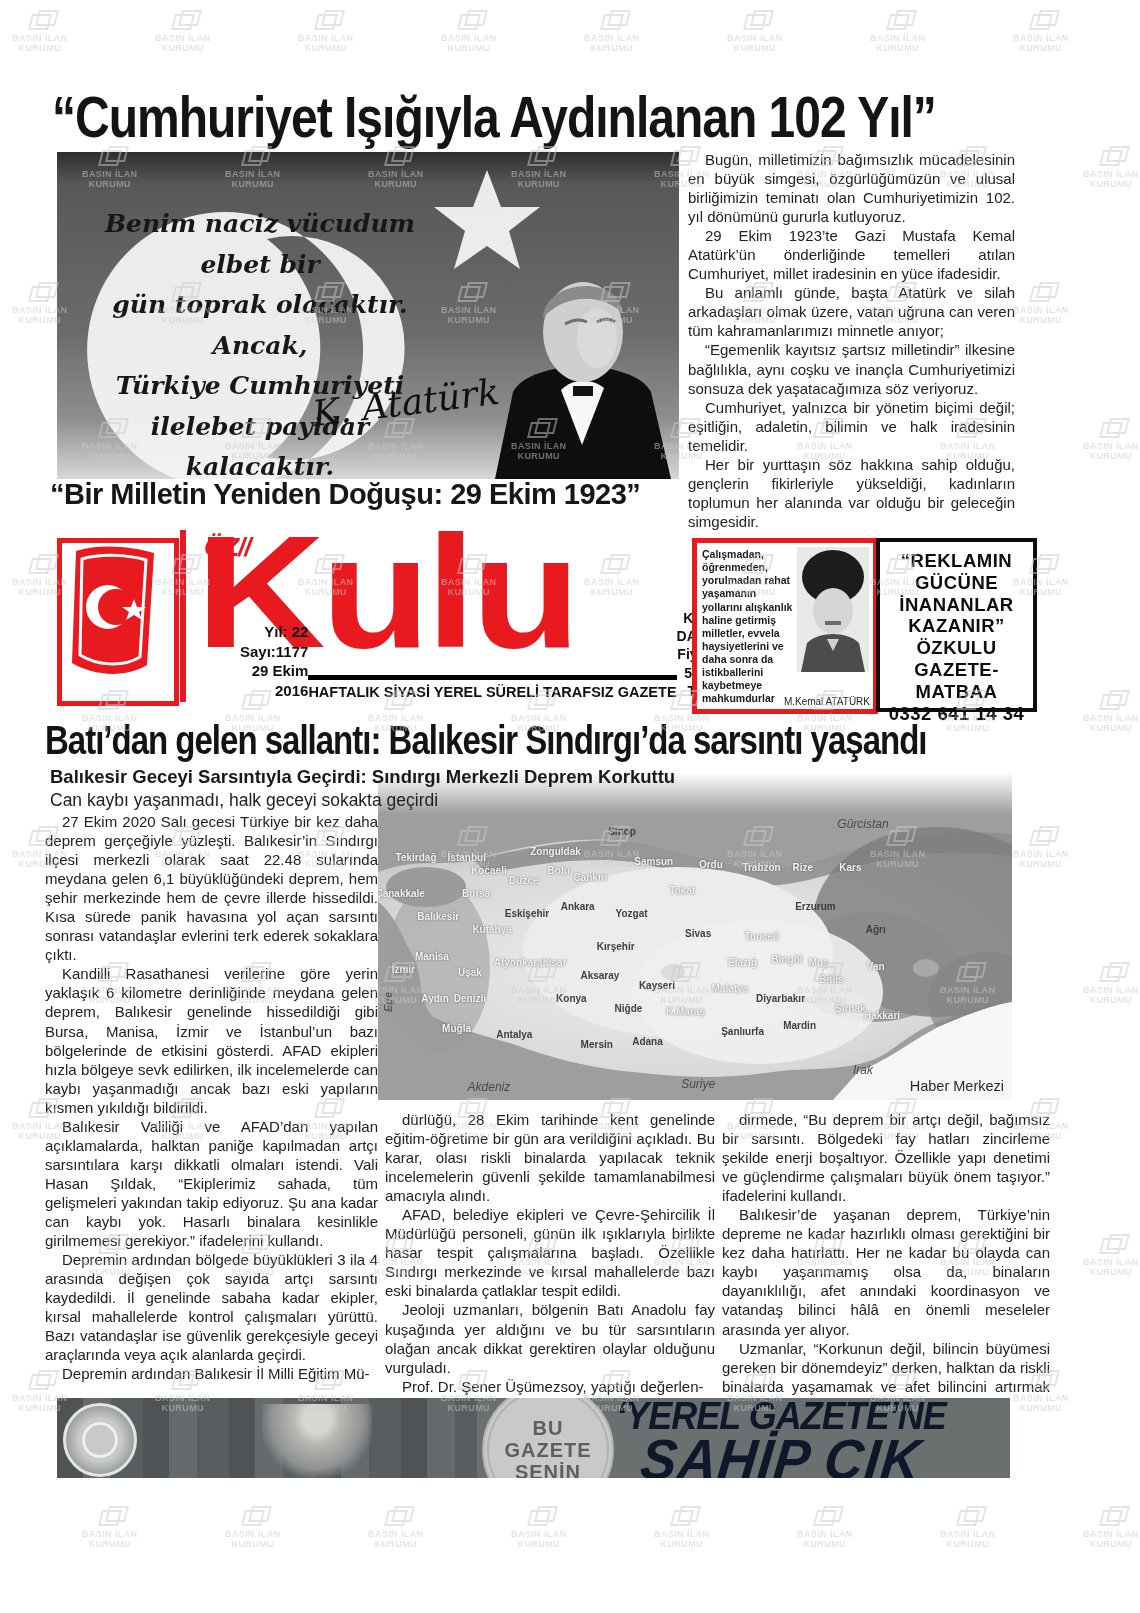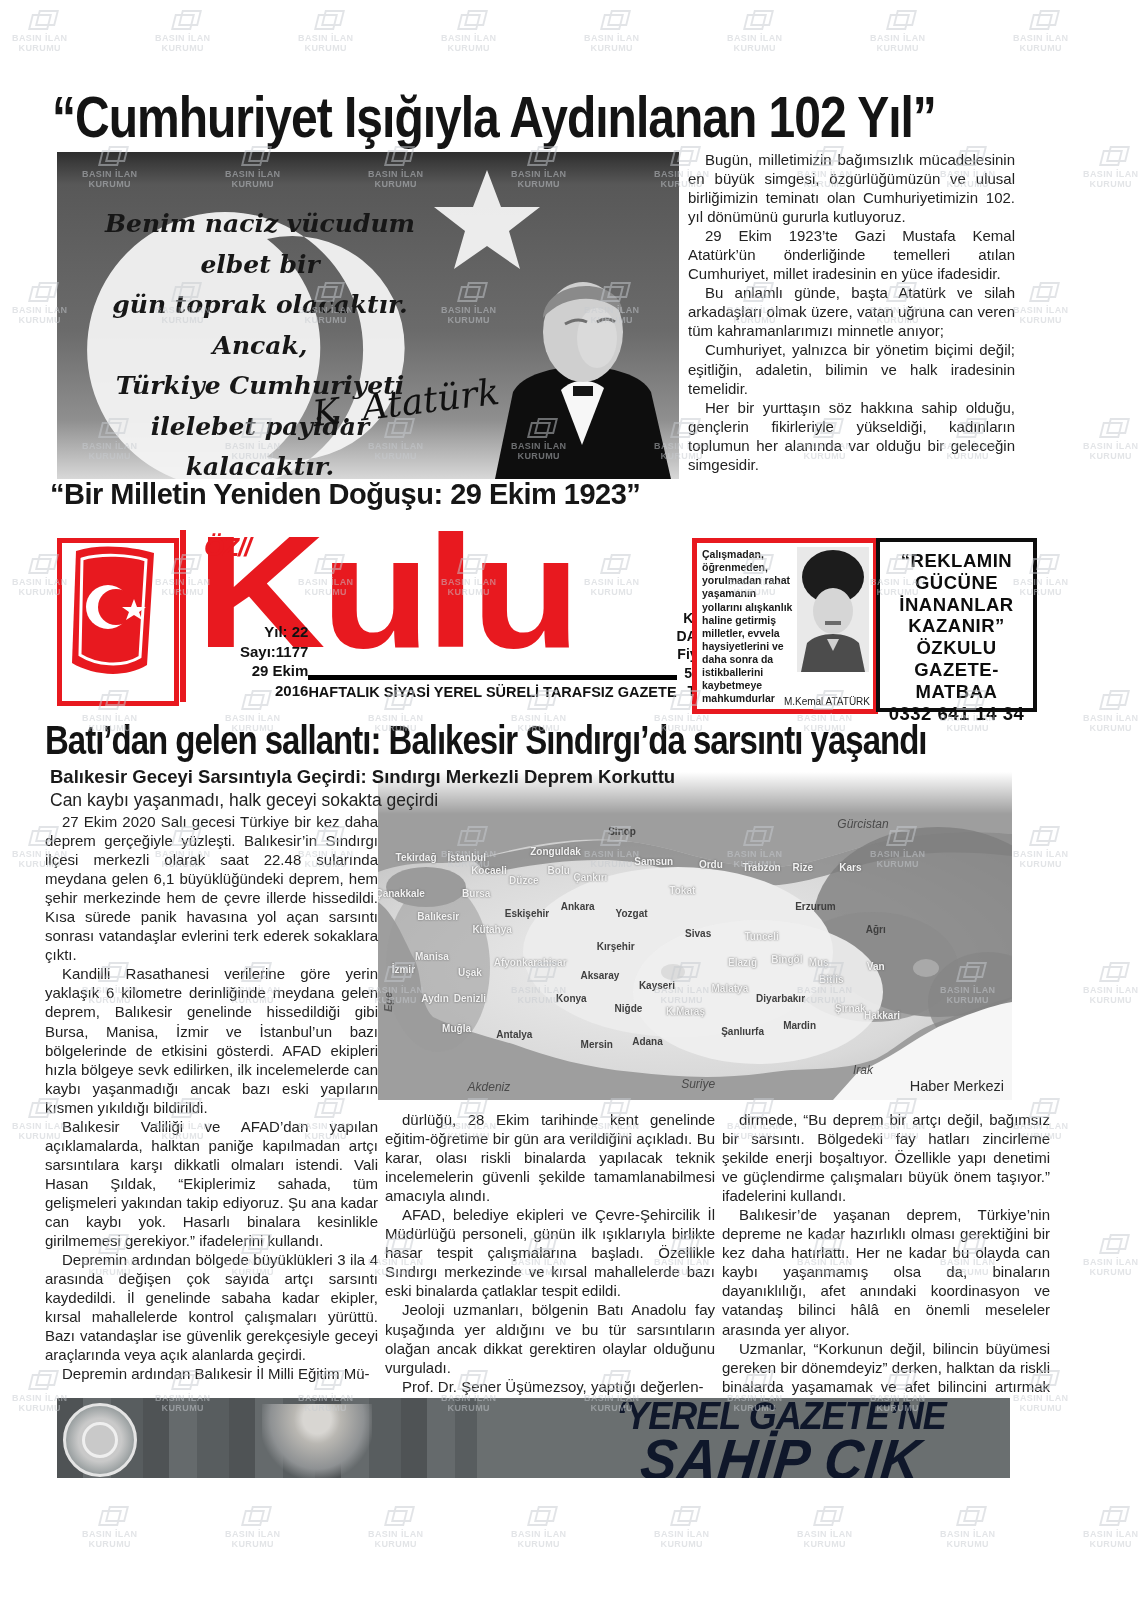--- a/index.html
+++ b/index.html
@@ -116,20 +116,21 @@
         <div>Türkiye Cumhuriyeti</div>
         <div>ilelebet payidar kalacaktır.</div>
       </div>
     <div id="ata-signature">K. Atatürk</div>
   </div>
 
   <div id="intro-col" class="bodycol">
       <p>Bugün, milletimizin bağımsızlık mücadelesinin en büyük simgesi, özgürlüğümüzün ve ulusal birliğimizin teminatı olan Cumhuriyetimizin 102. yıl dönümünü gururla kutluyoruz.</p>
       <p>29 Ekim 1923’te Gazi Mustafa Kemal Atatürk’ün önderliğinde temelleri atılan Cumhuriyet, millet iradesinin en yüce ifadesidir.</p>
       <p>Bu anlamlı günde, başta Atatürk ve silah arkadaşları olmak üzere, vatan uğruna can veren tüm kahramanlarımızı minnetle anıyor;</p>
+      <p>“Egemenlik kayıtsız şartsız milletindir” ilkesine bağlılıkla, aynı coşku ve inançla Cumhuriyetimizi sonsuza dek yaşatacağımıza söz veriyoruz.</p>
       <p>Cumhuriyet, yalnızca bir yönetim biçimi değil; eşitliğin, adaletin, bilimin ve halk iradesinin temelidir.</p>
       <p>Her bir yurttaşın söz hakkına sahip olduğu, gençlerin fikirleriyle yükseldiği, kadınların toplumun her alanında var olduğu bir geleceğin simgesidir.</p>
     </div>
 
   <div id="sub-headline">“Bir Milletin Yeniden Doğuşu: 29 Ekim 1923”</div>
 
   <div id="flag-box">
     <svg width="102" height="148" viewBox="0 0 102 148">
       <path d="M14,8 C38,0 72,4 92,10 L85,122 C62,136 30,132 10,120 Z" fill="#e8191f"></path>
       <path d="M20,16 C40,10 68,12 84,17 L78,114 C60,125 34,122 18,112 Z" fill="none" stroke="#fff" stroke-width="3"></path>
@@ -301,20 +302,25 @@
   <div id="col3" class="bodycol">
       <p>dirmede, “Bu deprem bir artçı değil, bağımsız bir sarsıntı. Bölgedeki fay hatları zincirleme şekilde enerji boşaltıyor. Özellikle yapı denetimi ve güçlendirme çalışmaları büyük önem taşıyor.” ifadelerini kullandı.</p>
       <p>Balıkesir’de yaşanan deprem, Türkiye’nin depreme ne kadar hazırlıklı olması gerektiğini bir kez daha hatırlattı. Her ne kadar bu olayda can kaybı yaşanmamış olsa da, binaların dayanıklılığı, afet anındaki koordinasyon ve vatandaş bilinci hâlâ en önemli meseleler arasında yer alıyor.</p>
       <p>Uzmanlar, “Korkunun değil, bilincin büyümesi gereken bir dönemdeyiz” derken, halktan da riskli binalarda yaşamamak ve afet bilincini artırmak adına gerekli adımları atması isteniyor.</p>
     </div>
 
   <div id="banner">
     <div id="banner-photo"></div>
     <div id="banner-person"></div>
     <div id="banner-seal"></div>
+    <div id="banner-badge">
+      <div>BU</div>
+      <div>GAZETE</div>
+      <div>SENİN</div>
+    </div>
     <div id="banner-text">
       <div id="banner-line1">‘YEREL GAZETE’NE</div>
       <div id="banner-line2">SAHİP ÇIK</div>
     </div>
   </div>
 
   <div style="position:absolute;left:0;top:0;width:100%;height:100%;z-index:40;pointer-events:none;">
       <div class="wm" style="left: 12px; top: 14px;">
         <i class="cube"></i>
         <div>BASIN İLAN</div>

